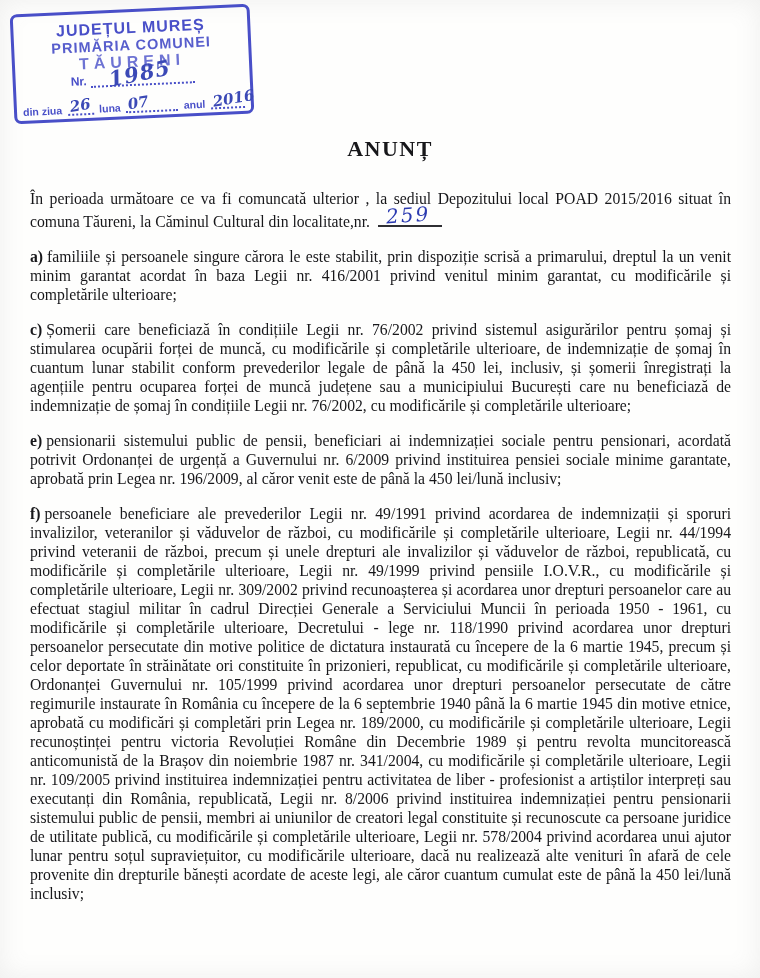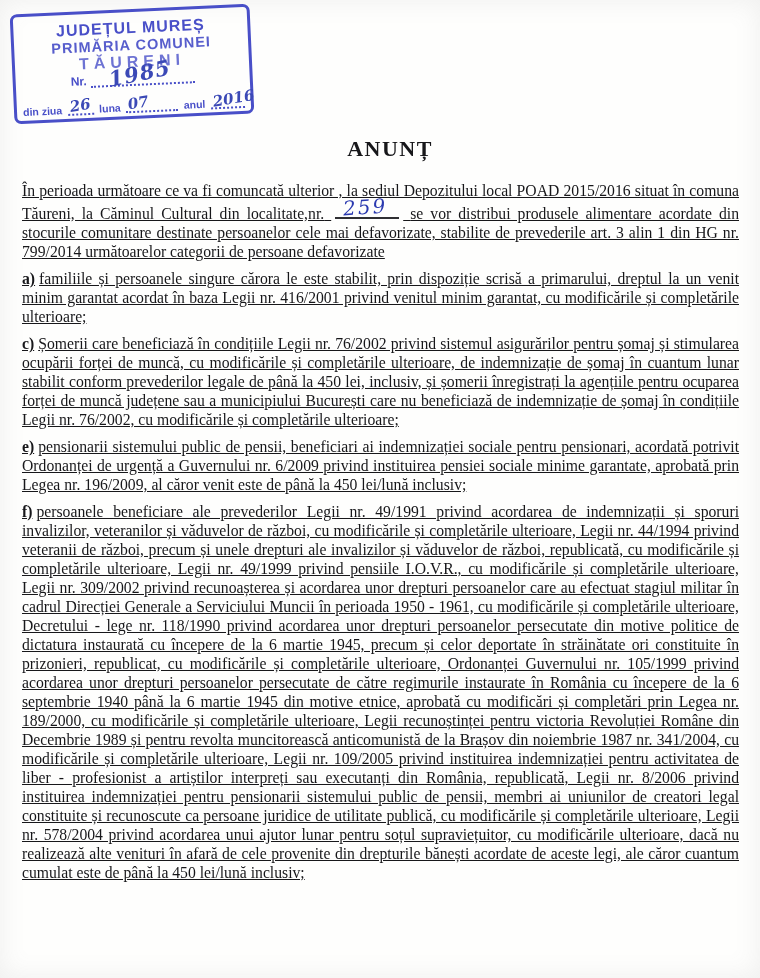--- a/index.html
+++ b/index.html
@@ -66,21 +66,21 @@
   .title{
     position:absolute;top:136px;left:10px;width:100%;
     margin:0;text-align:center;
     font-size:22px;font-weight:bold;letter-spacing:1.5px;
   }
   .content{
     position:absolute;top:173px;left:14px;width:733px;
     font-size:15.7px;line-height:19px;
     text-align:justify;
   }
-  .content p{margin:8px;text-decoration:underline;}
+  .content p{margin:16px;}
   .item-letter{font-weight:bold;margin-right:4px;}
   .blank-number{
     display:inline-block;width:64px;height:17px;
     border-bottom:2px solid #2f2f33;
     position:relative;vertical-align:baseline;
     margin:0 4px;
   }
   .blank-number .hand{
     position:absolute;left:8px;bottom:0px;
     font-size:20px;transform:rotate(-4deg);
@@ -119,21 +119,20 @@
   </div>
 
   <h1 class="title">ANUNȚ</h1>
 
   <div class="content">
     <p>
       <span>În perioada următoare ce va fi comuncată ulterior , la sediul Depozitului local POAD 2015/2016 situat în comuna Tăureni, la Căminul Cultural din localitate,nr.</span>
       <span class="blank-number">
         <span class="hand">259</span>
       </span>
-      <span>se vor distribui produsele alimentare acordate din stocurile comunitare destinate persoanelor cele mai defavorizate, stabilite de prevederile art. 3 alin 1 din HG nr. 799/2014 următoarelor categorii de persoane defavorizate</span>
     </p>
 
     <p><span class="item-letter">a)</span><span>familiile și persoanele singure cărora le este stabilit, prin dispoziție scrisă a primarului, dreptul la un venit minim garantat acordat în baza Legii nr. 416/2001 privind venitul minim garantat, cu modificările și completările ulterioare;</span></p>
     <p><span class="item-letter">c)</span><span>Șomerii care beneficiază în condițiile Legii nr. 76/2002 privind sistemul asigurărilor pentru șomaj și stimularea ocupării forței de muncă, cu modificările și completările ulterioare, de indemnizație de șomaj în cuantum lunar stabilit conform prevederilor legale de până la 450 lei, inclusiv, și șomerii înregistrați la agențiile pentru ocuparea forței de muncă județene sau a municipiului București care nu beneficiază de indemnizație de șomaj în condițiile Legii nr. 76/2002, cu modificările și completările ulterioare;</span></p>
     <p><span class="item-letter">e)</span><span>pensionarii sistemului public de pensii, beneficiari ai indemnizației sociale pentru pensionari, acordată potrivit Ordonanței de urgență a Guvernului nr. 6/2009 privind instituirea pensiei sociale minime garantate, aprobată prin Legea nr. 196/2009, al căror venit este de până la 450 lei/lună inclusiv;</span></p>
     <p><span class="item-letter">f)</span><span>persoanele beneficiare ale prevederilor Legii nr. 49/1991 privind acordarea de indemnizații și sporuri invalizilor, veteranilor și văduvelor de război, cu modificările și completările ulterioare, Legii nr. 44/1994 privind veteranii de război, precum și unele drepturi ale invalizilor și văduvelor de război, republicată, cu modificările și completările ulterioare, Legii nr. 49/1999 privind pensiile I.O.V.R., cu modificările și completările ulterioare, Legii nr. 309/2002 privind recunoașterea și acordarea unor drepturi persoanelor care au efectuat stagiul militar în cadrul Direcției Generale a Serviciului Muncii în perioada 1950 - 1961, cu modificările și completările ulterioare, Decretului - lege nr. 118/1990 privind acordarea unor drepturi persoanelor persecutate din motive politice de dictatura instaurată cu începere de la 6 martie 1945, precum și celor deportate în străinătate ori constituite în prizonieri, republicat, cu modificările și completările ulterioare, Ordonanței Guvernului nr. 105/1999 privind acordarea unor drepturi persoanelor persecutate de către regimurile instaurate în România cu începere de la 6 septembrie 1940 până la 6 martie 1945 din motive etnice, aprobată cu modificări și completări prin Legea nr. 189/2000, cu modificările și completările ulterioare, Legii recunoștinței pentru victoria Revoluției Române din Decembrie 1989 și pentru revolta muncitorească anticomunistă de la Brașov din noiembrie 1987 nr. 341/2004, cu modificările și completările ulterioare, Legii nr. 109/2005 privind instituirea indemnizației pentru activitatea de liber - profesionist a artiștilor interpreți sau executanți din România, republicată, Legii nr. 8/2006 privind instituirea indemnizației pentru pensionarii sistemului public de pensii, membri ai uniunilor de creatori legal constituite și recunoscute ca persoane juridice de utilitate publică, cu modificările și completările ulterioare, Legii nr. 578/2004 privind acordarea unui ajutor lunar pentru soțul supraviețuitor, cu modificările ulterioare, dacă nu realizează alte venituri în afară de cele provenite din drepturile bănești acordate de aceste legi, ale căror cuantum cumulat este de până la 450 lei/lună inclusiv;</span></p>
   </div>
 
 </div>
 

